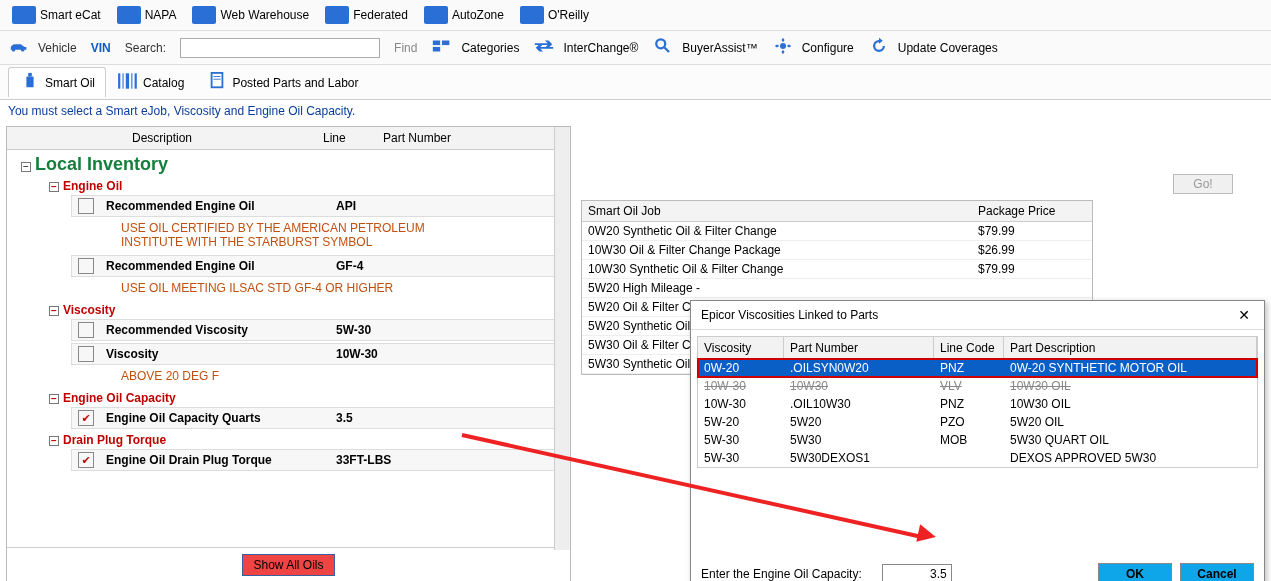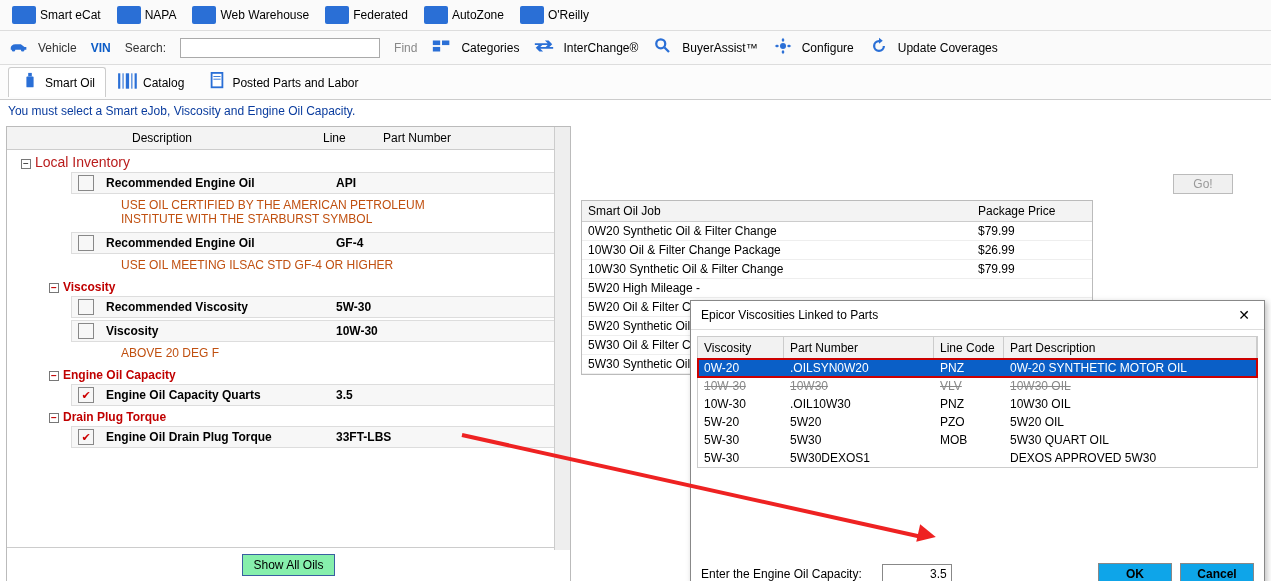--- a/index.html
+++ b/index.html
@@ -19,31 +19,31 @@
 .hint { color: #0a3c9e; padding: 4px 8px; }
 .main { display: flex; gap: 10px; padding: 4px 6px; }
 .left { width: 565px; border: 1px solid #bbb; position: relative; }
 .left-scroll { height: 420px; overflow: hidden; }
 .colhdr { display: flex; background: #f3f3f3; border-bottom: 1px solid #ccc; font-weight: normal; }
 .colhdr div { padding: 4px 6px; }
 .colhdr .c1 { width: 310px; text-align: center; }
 .colhdr .c2 { width: 60px; }
 .colhdr .c3 { width: 150px; }
 .tree { padding: 4px 2px 4px 14px; }
-.node-hdr { color: #b91c1c; font-weight: normal; font-size: 14px; }
+.node-hdr { color: #15803d; font-weight: bold; font-size: 18px; }
 .node-sub { color: #c00000; font-weight: bold; padding-left: 28px; margin-top: 4px; }
 .expander { display: inline-block; width: 10px; height: 10px; border: 1px solid #777; text-align: center; line-height: 8px; font-size: 10px; margin-right: 4px; vertical-align: middle; background: #fff; }
 .row { display: flex; align-items: center; margin: 2px 0 2px 50px; border: 1px solid #ddd; background: #f7f7f7; }
 .row .chk { width: 16px; height: 16px; border: 1px solid #888; margin: 2px 6px; display: inline-flex; align-items: center; justify-content: center; }
 .row .chk.on::after { content: "✔"; color: #c00; font-size: 11px; }
 .row .dcol { flex: 0 0 230px; font-weight: bold; padding: 2px 6px; }
 .row .pcol { padding: 2px 6px; font-weight: bold; }
 .note { color: #c05010; padding: 2px 0 4px 100px; max-width: 420px; }
 .show-all-wrap { text-align: center; padding: 6px 0; border-top: 1px solid #ccc; }
-.show-all { border: 1px solid #3a5fa0; background: #86efac; padding: 3px 10px; cursor: pointer; }
+.show-all { border: 1px solid #3a5fa0; background: #ef4444; padding: 3px 10px; cursor: pointer; }
 
 .right { flex: 1; position: relative; }
 .gobtn { position: absolute; right: 32px; top: 48px; width: 60px; height: 20px; border: 1px solid #bbb; background: #f0f0f0; color: #999; text-align: center; line-height: 18px; cursor: default; }
 .pkg { margin-top: 74px; border: 1px solid #bbb; width: 512px; }
 .pkg-hdr { display: flex; background: #f3f3f3; border-bottom: 1px solid #ccc; }
 .pkg-hdr div { padding: 3px 6px; }
 .pkg-hdr .p1 { flex: 1; }
 .pkg-hdr .p2 { width: 120px; }
 .pkg-row { display: flex; border-bottom: 1px solid #eee; }
 .pkg-row div { padding: 2px 6px; }
@@ -200,20 +200,21 @@
 
   <div class="left">
     <div class="left-scroll">
       <div class="colhdr">
         <div class="c1">Description</div>
         <div class="c2">Line</div>
         <div class="c3">Part Number</div>
       </div>
       <div class="tree" id="tree">
           <div><span class="expander">−</span><span class="node-hdr">Local Inventory</span></div>
+          <div class="node-sub"><span class="expander">−</span><span>Engine Oil</span></div>
           <div class="row">
             <span class="chk"></span>
             <span class="dcol">Recommended Engine Oil</span>
             <span class="pcol">API</span>
           </div>
           <div class="note">USE OIL CERTIFIED BY THE AMERICAN PETROLEUM INSTITUTE WITH THE STARBURST SYMBOL</div>
           <div class="row">
             <span class="chk"></span>
             <span class="dcol">Recommended Engine Oil</span>
             <span class="pcol">GF-4</span>

